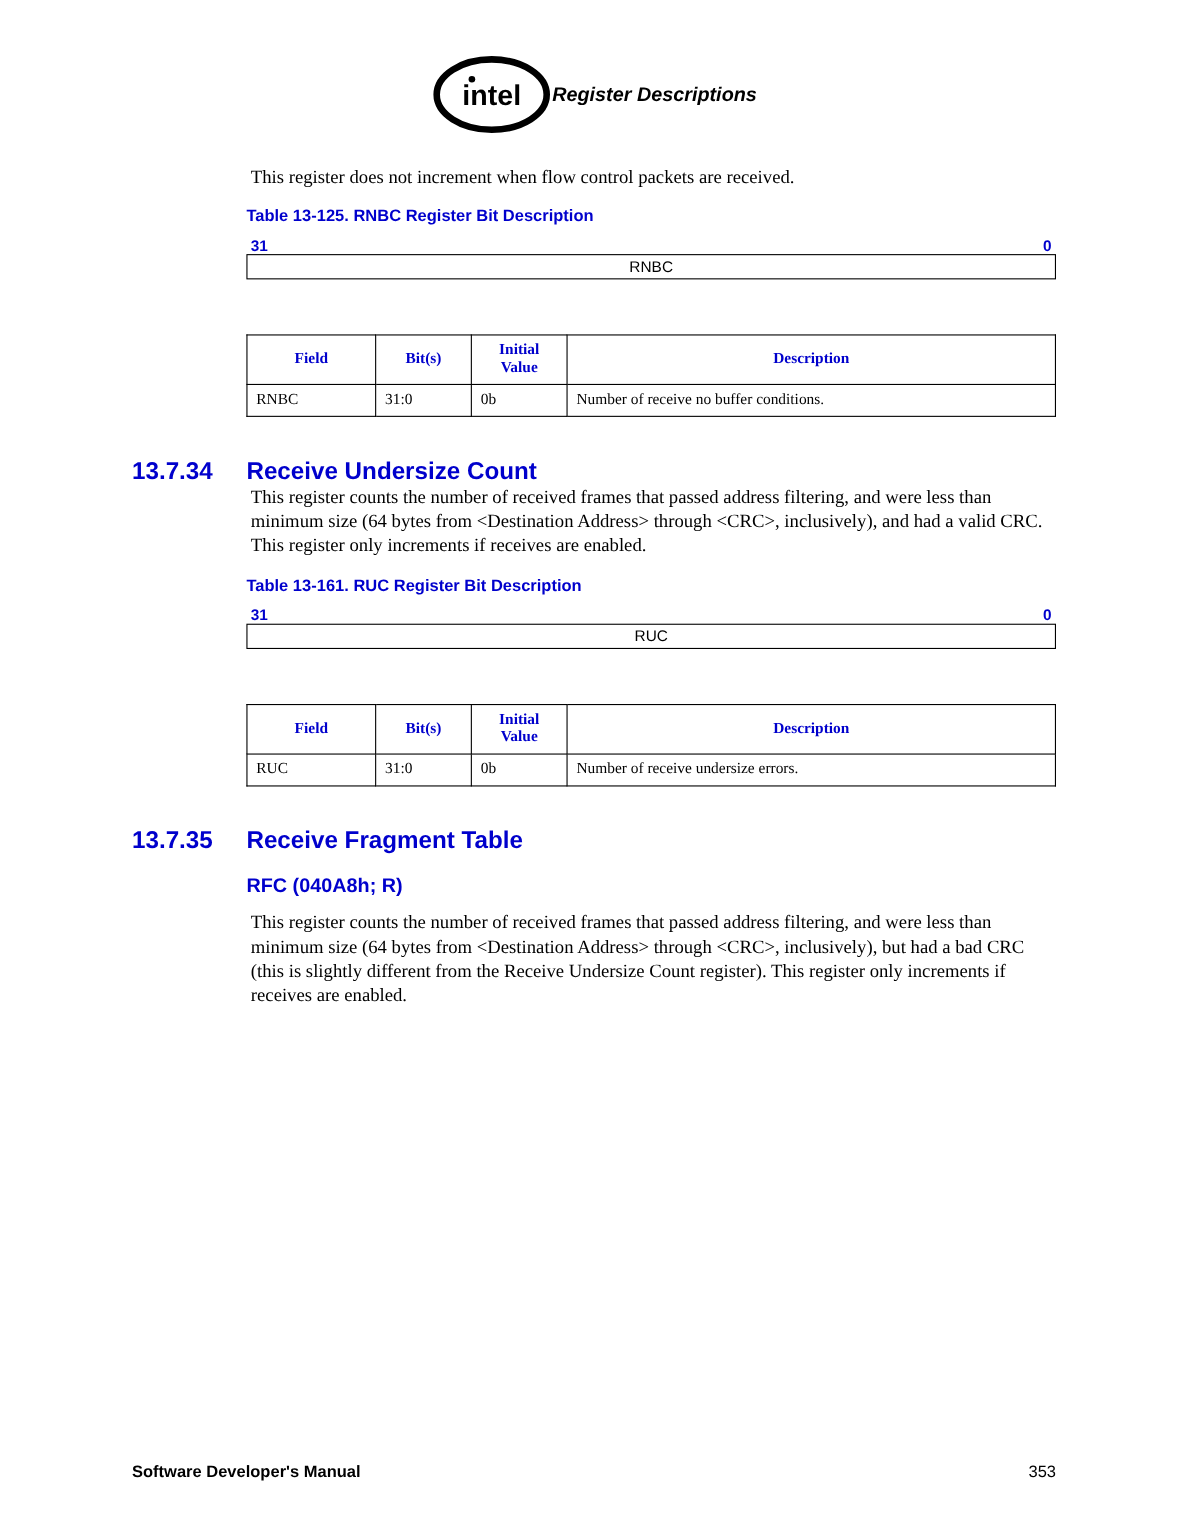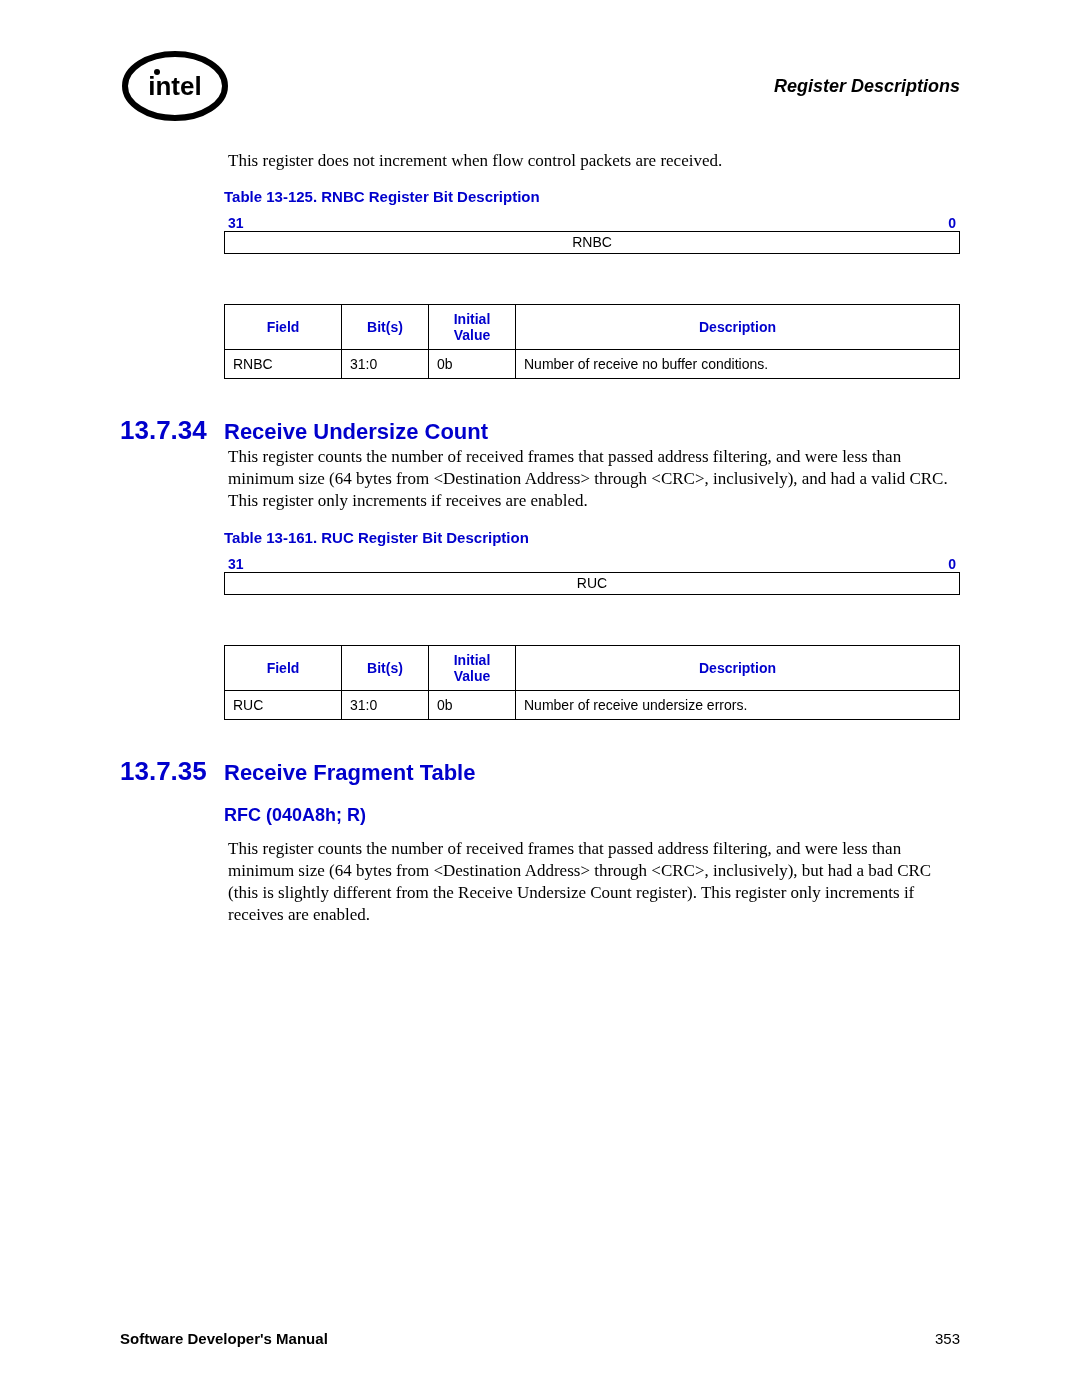--- a/index.html
+++ b/index.html
@@ -12,21 +12,21 @@
   .page {
     width: 1080px;
     height: 1397px;
     position: relative;
     box-sizing: border-box;
     padding: 50px 120px 0 120px;
   }
   .header-row {
     display: flex;
     align-items: center;
-    justify-content: space-between;
+    justify-content: center;
     margin-bottom: 28px;
   }
   .logo {
     width: 110px;
     height: 72px;
   }
   .header-right {
     font-family: Arial, Helvetica, sans-serif;
     font-weight: bold;
     font-style: italic;
@@ -62,21 +62,21 @@
     text-align: center;
     font-family: Arial, Helvetica, sans-serif;
     font-size: 14px;
     padding: 2px 0 3px 0;
     margin-top: 0px;
   }
   table.bit-table {
     border-collapse: collapse;
     width: 100%;
     margin-top: 50px;
-    font-family: Liberation Sans, sans-serif;
+    font-family: Liberation Serif, serif;
     font-size: 14px;
   }
   table.bit-table th {
     border: 1px solid #000;
     color: #0000cc;
     font-weight: bold;
     padding: 6px 8px;
     text-align: center;
     line-height: 1.15;
   }
@@ -93,21 +93,21 @@
     display: flex;
     align-items: baseline;
     margin-top: 36px;
   }
   .sec-num {
     width: 104px;
     flex-shrink: 0;
     font-family: Arial, Helvetica, sans-serif;
     font-weight: bold;
     color: #0000cc;
-    font-size: 26px;
+    font-size: 22px;
   }
   .sec-title {
     font-family: Arial, Helvetica, sans-serif;
     font-weight: bold;
     color: #0000cc;
     font-size: 22px;
   }
   .subhead {
     font-family: Arial, Helvetica, sans-serif;
     font-weight: bold;

